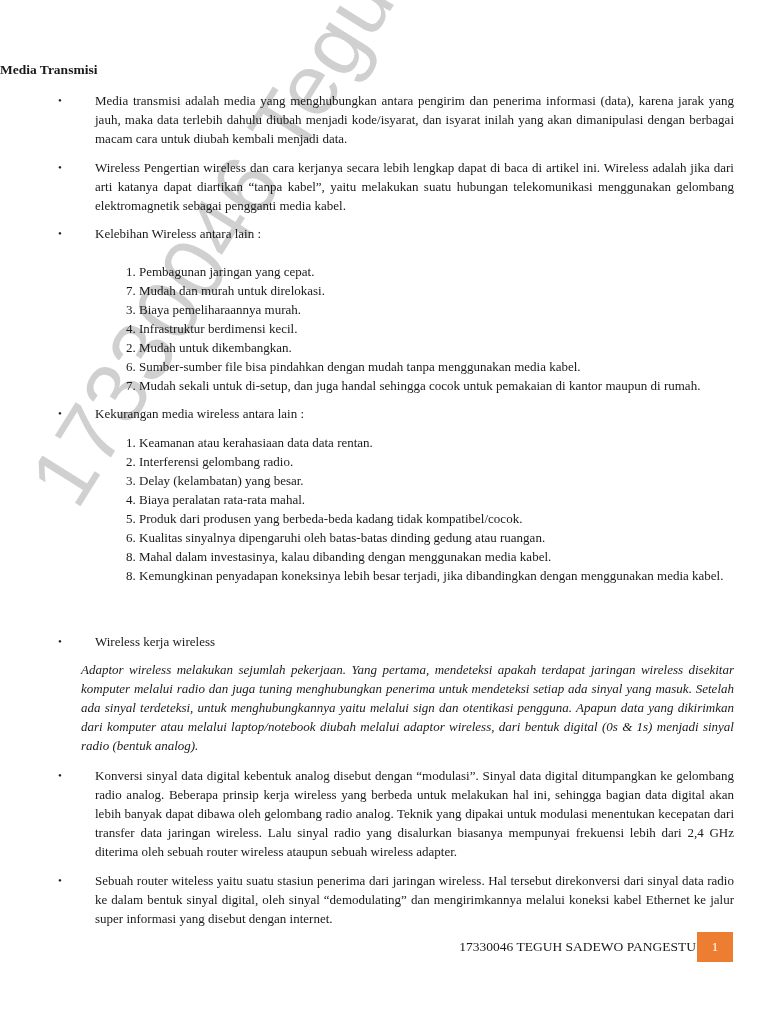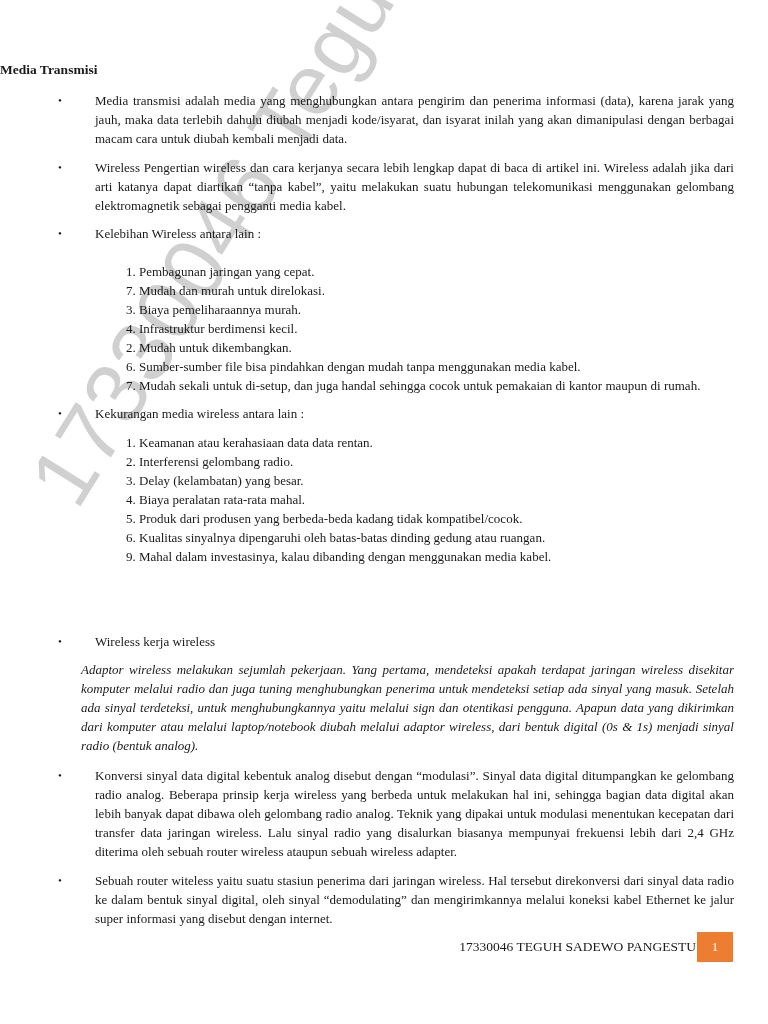--- a/index.html
+++ b/index.html
@@ -59,21 +59,22 @@
     <span class="bullet">•</span>
     <div class="btext">Kekurangan media wireless antara lain :</div>
   </div>
   <div class="list" style="top:433px;">
     <div>1.  Keamanan atau kerahasiaan data data rentan.</div>
     <div>2.  Interferensi gelombang radio.</div>
     <div>3.  Delay (kelambatan) yang besar.</div>
     <div>4.  Biaya peralatan rata-rata mahal.</div>
     <div>5.  Produk dari produsen yang berbeda-beda kadang tidak kompatibel/cocok.</div>
     <div>6. Kualitas sinyalnya dipengaruhi oleh batas-batas dinding gedung atau ruangan.</div>
-    <div>9. Mahal dalam investasinya, kalau dibanding dengan menggunakan media kabel.</div>
+    <div>8. Mahal dalam investasinya, kalau dibanding dengan menggunakan media kabel.</div>
+    <div>8. Kemungkinan penyadapan koneksinya lebih besar terjadi, jika dibandingkan dengan menggunakan media kabel.</div>
   </div>
 
   <div class="block" style="top:632px;">
     <span class="bullet">•</span>
     <div class="btext">Wireless kerja wireless</div>
   </div>
   <div class="para" style="top:660px;">Adaptor wireless melakukan sejumlah pekerjaan. Yang pertama, mendeteksi apakah terdapat jaringan wireless disekitar komputer melalui radio dan  juga tuning menghubungkan penerima untuk mendeteksi setiap ada sinyal yang masuk. Setelah ada sinyal terdeteksi, untuk menghubungkannya yaitu melalui sign dan otentikasi pengguna. Apapun data yang dikirimkan dari komputer atau melalui laptop/notebook diubah melalui adaptor wireless, dari bentuk digital (0s &amp; 1s) menjadi sinyal radio (bentuk analog).</div>
 
   <div class="block" style="top:766px;">
     <span class="bullet">•</span>

